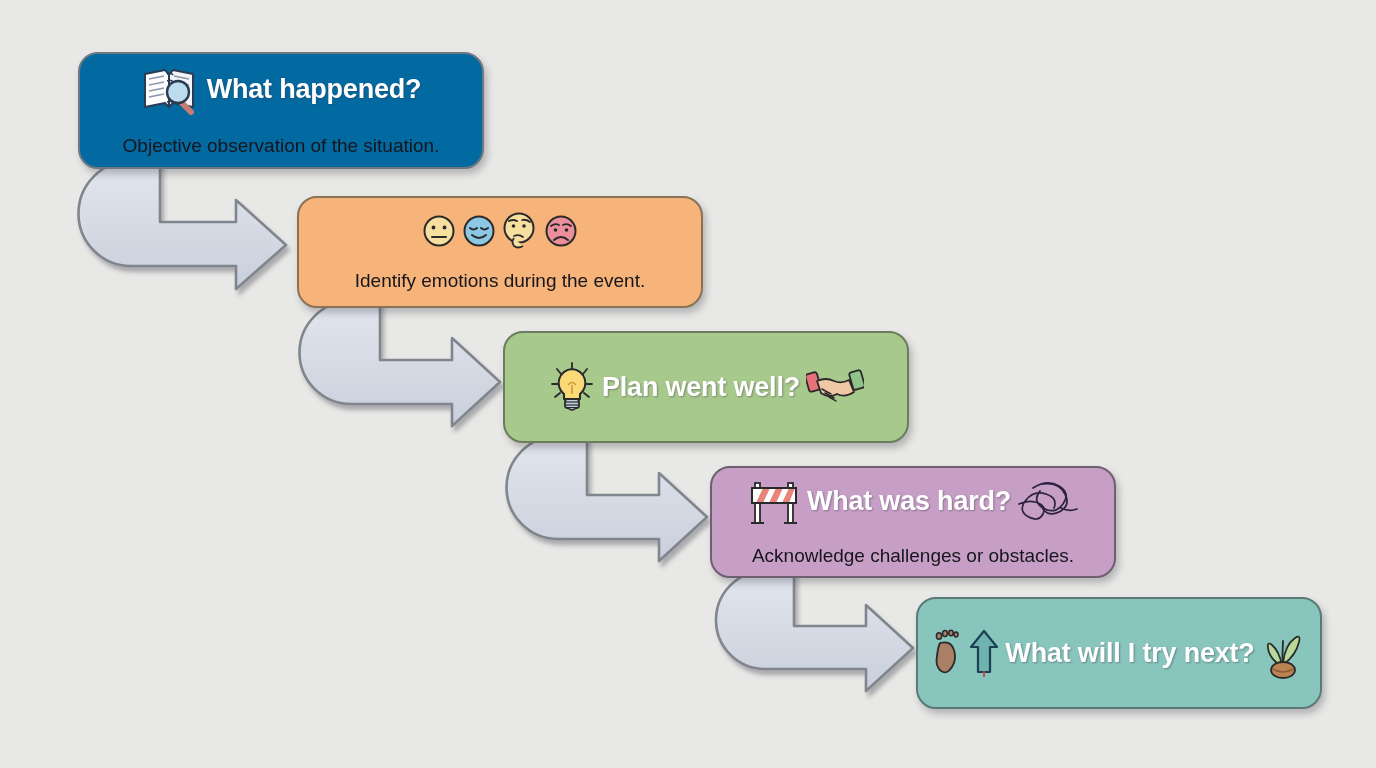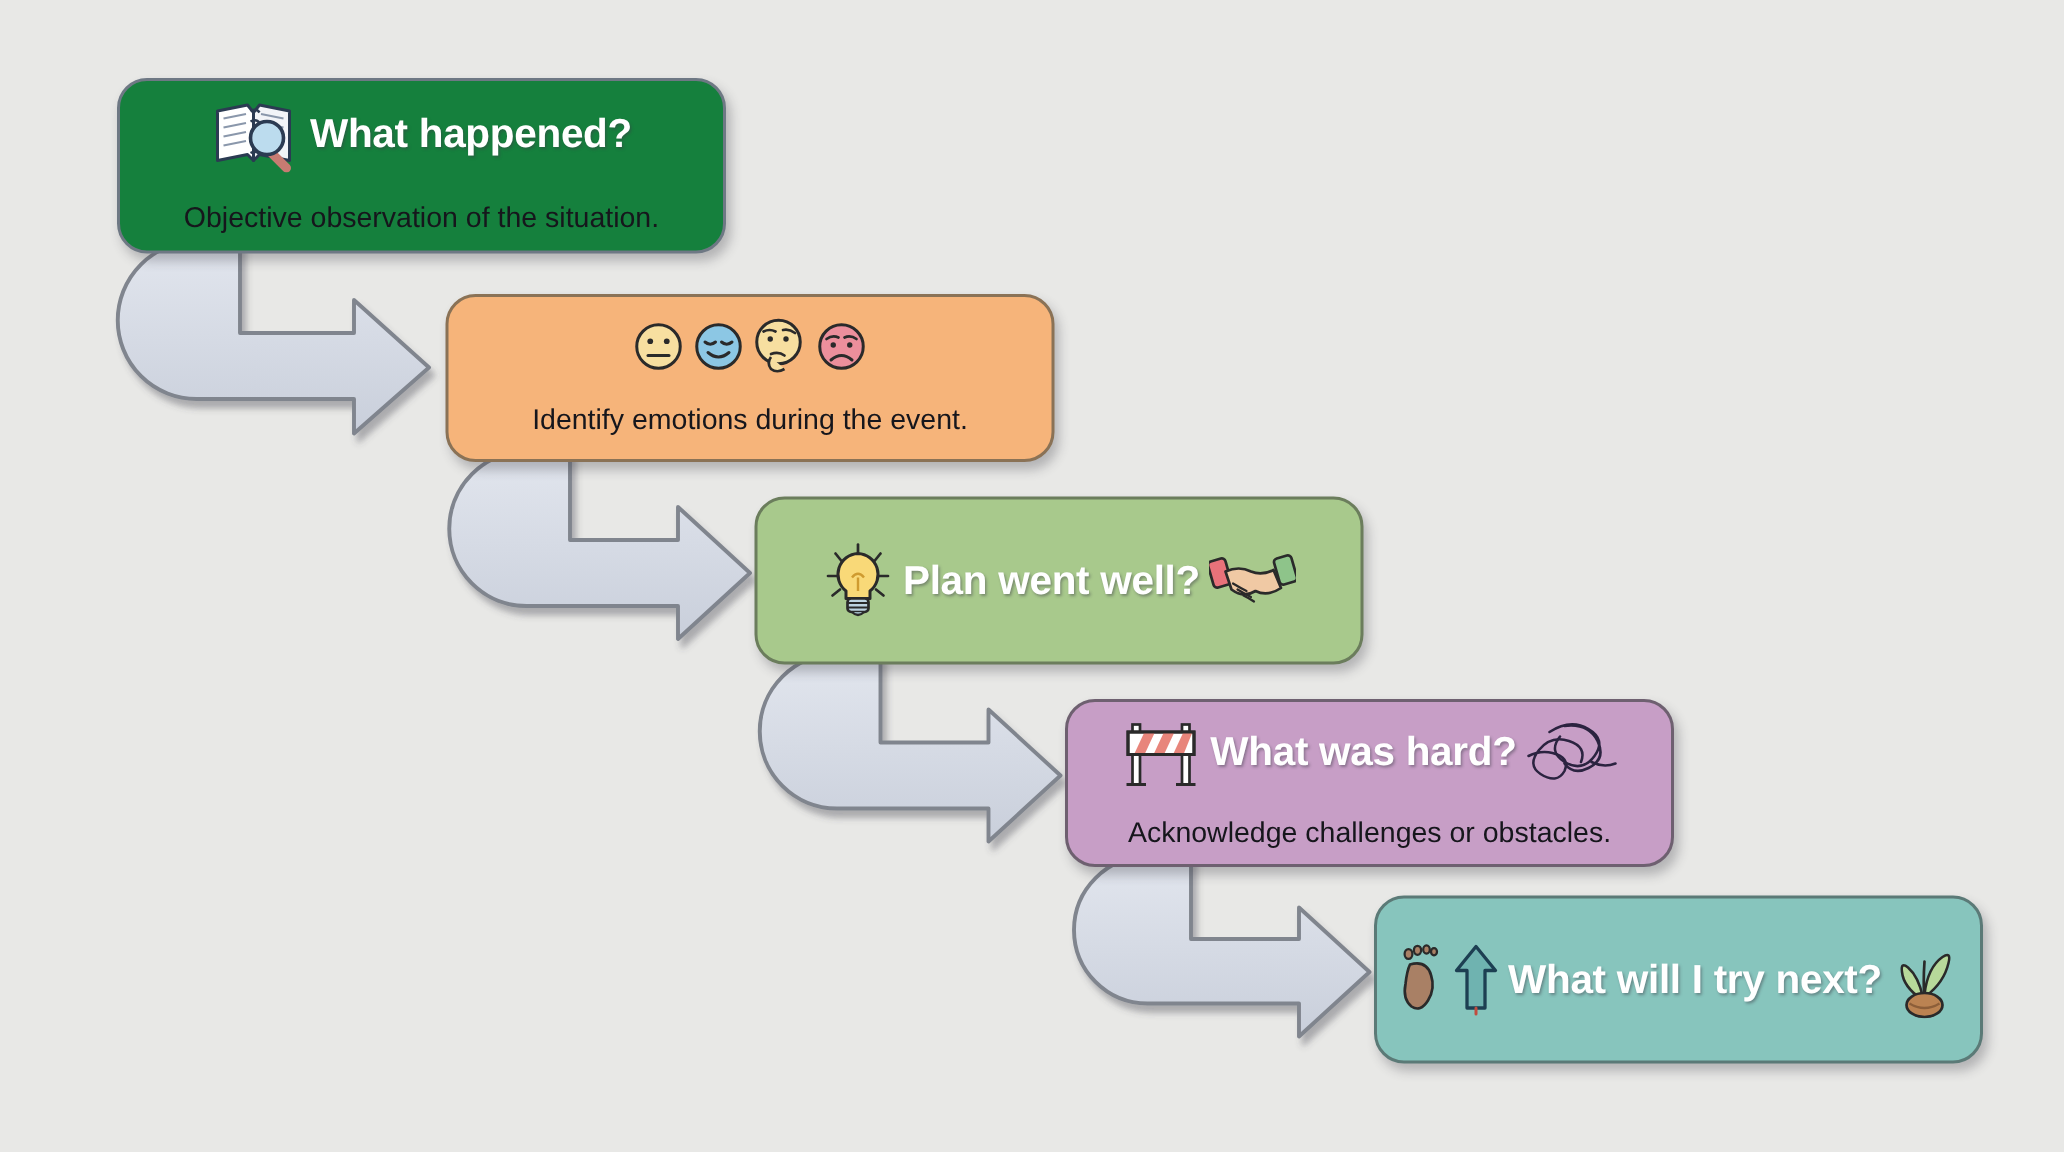--- a/index.html
+++ b/index.html
@@ -116,21 +116,21 @@
                L 866 626
                L 866 605
                L 913 648
                L 866 691
                L 866 669
                L 765 669
                A 41 41 0 0 1 765 571 Z" fill="url(#agrad)" stroke="#80858e" stroke-width="2.6" stroke-linejoin="round"></path>
     </g>
   </svg>
 
-  <div class="card" id="card-0" style="background:#15803d;border-color:#6e7884;">
+  <div class="card" id="card-0" style="background:#0369a1;border-color:#6e7884;">
     <div class="card-head">
       <span class="ico">
         <svg width="60" height="50" viewBox="0 0 60 50" xmlns="http://www.w3.org/2000/svg">
           <path d="M4 9 L24 5 L28 10 L28 42 L24 38 L4 42 Z" fill="#ffffff" stroke="#2b3b52" stroke-width="2" stroke-linejoin="round"></path>
           <path d="M52 9 L32 5 L28 10 L28 42 L32 38 L52 42 Z" fill="#f2f4f8" stroke="#2b3b52" stroke-width="2" stroke-linejoin="round"></path>
           <g stroke="#8a97ab" stroke-width="1.4">
             <line x1="8" y1="14" x2="23" y2="11"></line>
               <line x1="8" y1="20" x2="23" y2="17"></line>
             <line x1="8" y1="26" x2="23" y2="23"></line>
               <line x1="8" y1="32" x2="23" y2="29"></line>

